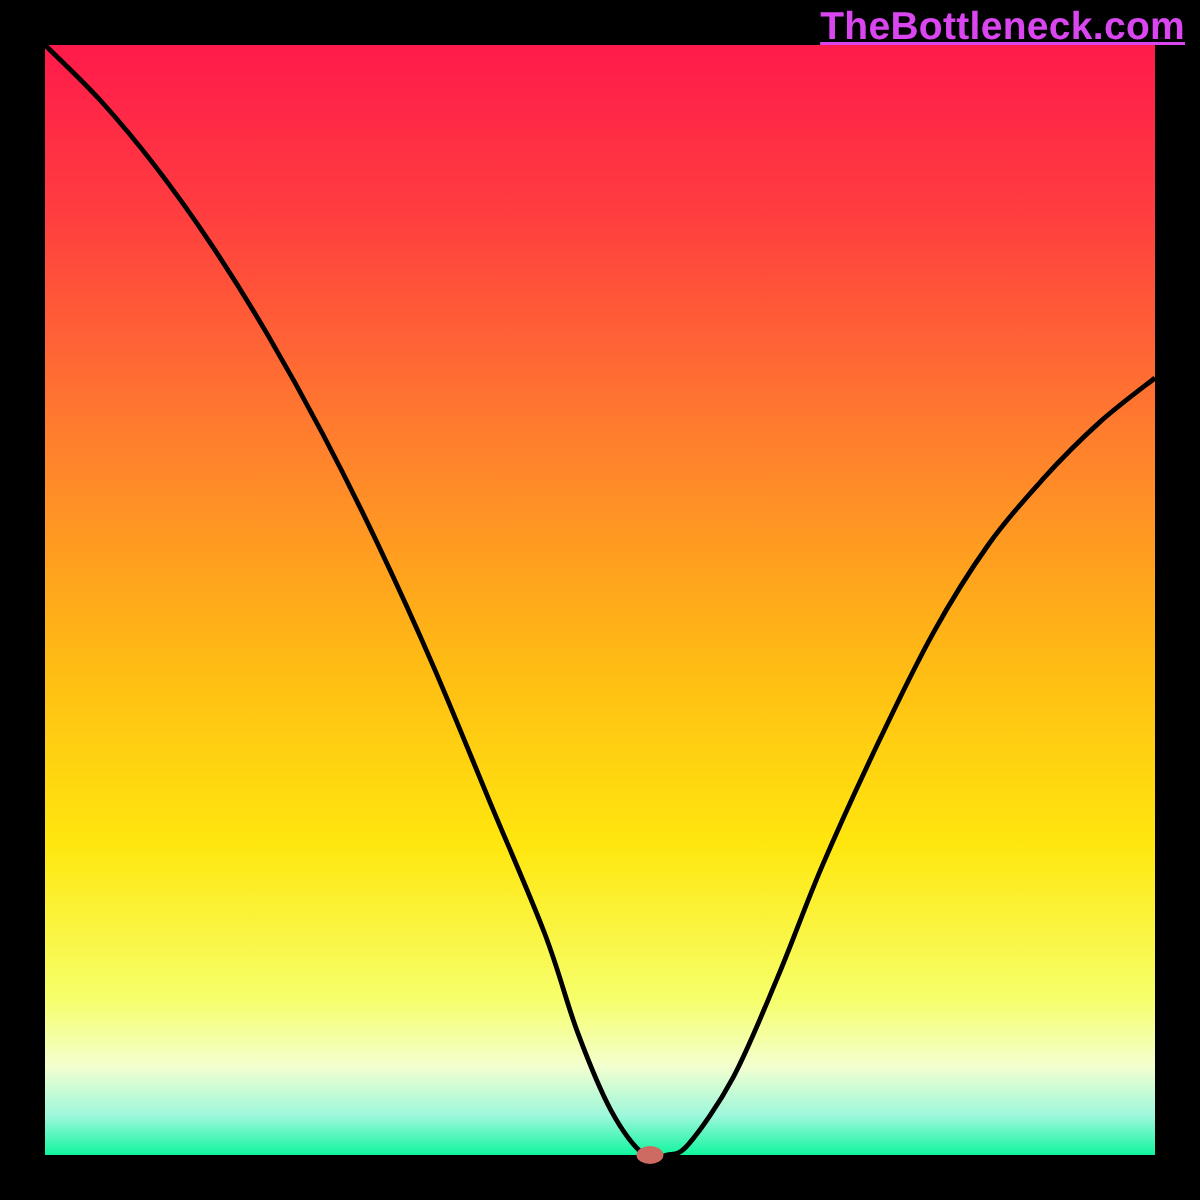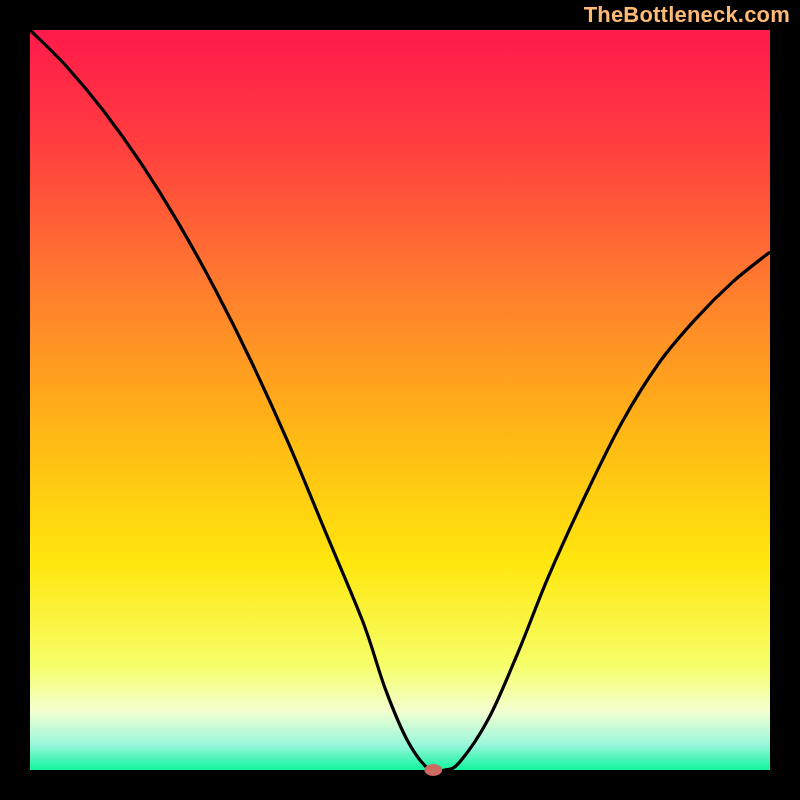--- a/index.html
+++ b/index.html
@@ -18,25 +18,26 @@
   svg {
     position: absolute;
     top: 0;
     left: 0;
   }
   .watermark {
     position: absolute;
     top: 2px;
     right: 10px;
     font-family: Arial, Helvetica, sans-serif;
-    font-size: 22px;
+    font-size: 26px;
     font-weight: 600;
-    color: #fdba74;
+    color: #d946ef;
     letter-spacing: 0.2px;
     user-select: none;
+    text-decoration: underline;
   }
 </style>
 </head>
 <body>
 
 <div class="canvas-wrap">
 
   <svg width="800" height="800" viewBox="0 0 800 800">
     <defs>
       <linearGradient id="bg" x1="0" y1="0" x2="0" y2="1">

